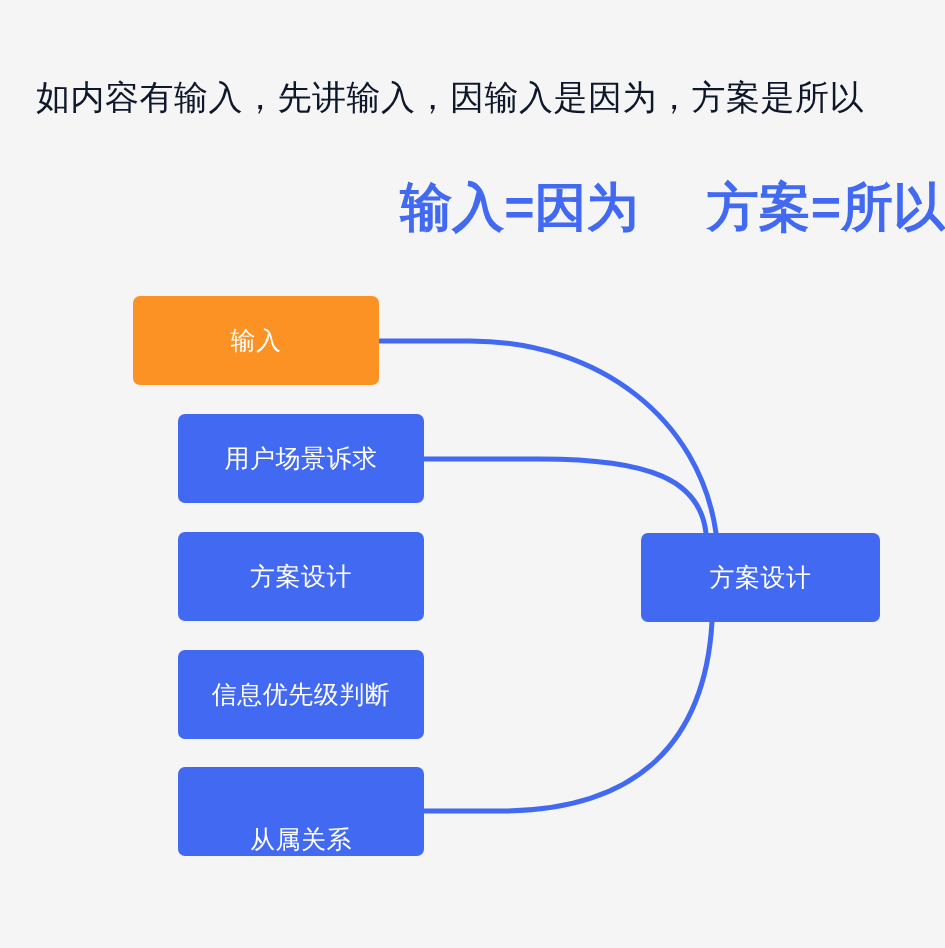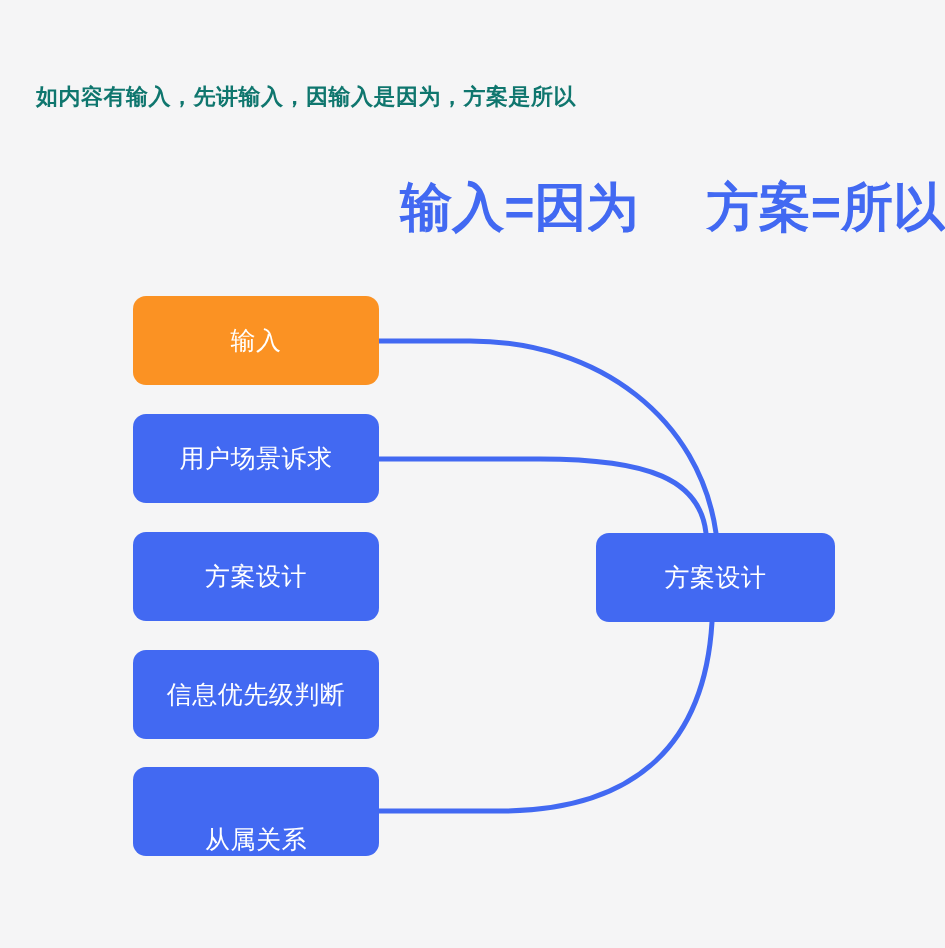--- a/index.html
+++ b/index.html
@@ -19,23 +19,23 @@
     height: 948px;
     background: #f5f5f6;
   }
 
   
   #title {
     position: absolute;
     left: 36px;
     top: 74px;
     width: 880px;
-    font-size: 22px;
-    font-weight: bold;
-    color: #0f766e;
+    font-size: 34px;
+    font-weight: normal;
+    color: #0f172a;
     letter-spacing: 0.5px;
     white-space: nowrap;
     line-height: 46px;
   }
   #subtitle {
     position: absolute;
     left: 0;
     top: 172px;
     width: 945px;
     text-align: right;
@@ -51,37 +51,37 @@
   #graph-svg {
     position: absolute;
     left: 0;
     top: 0;
     width: 945px;
     height: 948px;
   }
   .node {
     position: absolute;
     box-sizing: border-box;
-    border-radius: 13px;
+    border-radius: 7px;
     color: #ffffff;
     display: flex;
     align-items: center;
     justify-content: center;
     font-size: 25px;
     font-weight: normal;
     letter-spacing: 0.5px;
     white-space: nowrap;
   }
   .node.left {
     left: 133px;
     width: 246px;
     height: 89px;
   }
   .node.accent  { background: #fb9223; }
-  .node.primary { background: #4269f2; }
+  .node.primary { background: #4269f2; margin-left: 45px; }
   #node-target {
     left: 596px;
     top: 533px;
     width: 239px;
     height: 89px;
   }
 </style>
 </head>
 <body>
 

